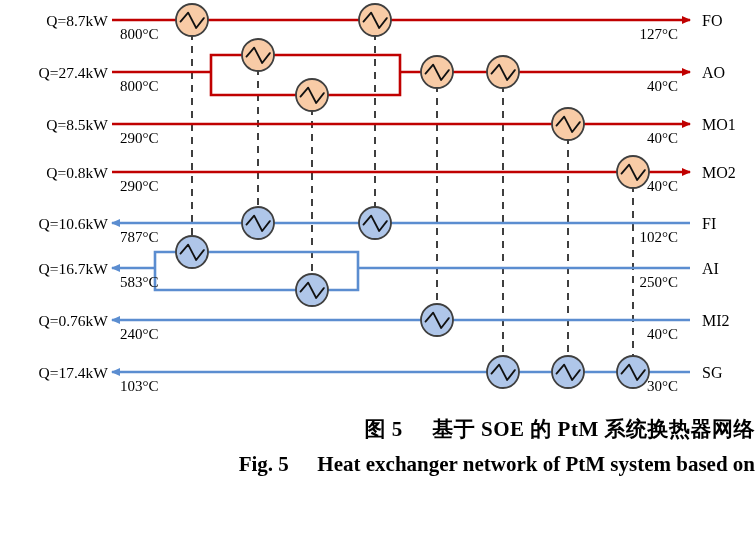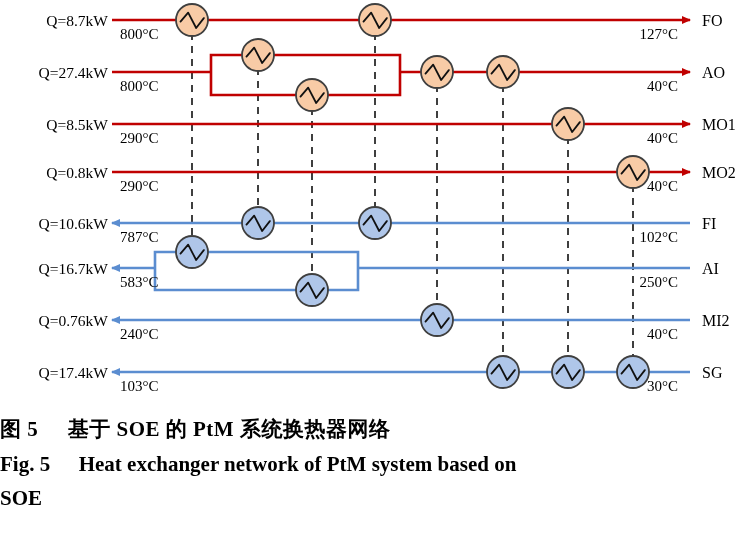--- a/index.html
+++ b/index.html
@@ -1,20 +1,20 @@
 <!DOCTYPE html>
 <html><head>
 <meta charset="utf-8">
 <style>
   html,body{margin:0;padding:0;background:#fff;}
   body{width:755px;height:550px;overflow:hidden;
        font-family:"Liberation Serif","DejaVu Serif",serif;}
   #root{position:relative;width:755px;height:404px;}
   #diagram{position:absolute;left:0;top:0;width:755px;height:410px;}
-  .cap{position:absolute;left:0;width:755px;text-align:left;
+  .cap{position:absolute;left:0;width:755px;text-align:right;
        font-family:"Liberation Serif","DejaVu Serif",serif;
        font-weight:bold;color:#000;}
   #cap-cn{top:415px;font-size:21px;letter-spacing:.5px;}
   #cap-en1{top:452px;font-size:21px;}
   #cap-en2{top:486px;font-size:21px;}
   .cap-gap{display:inline-block;width:18px;}
   svg text{font-family:"Liberation Serif","DejaVu Serif",serif;fill:#000;}
   .q-lab{font-size:15.5px;}
   .t-lab{font-size:15px;}
   .s-lab{font-size:16px;}
@@ -167,15 +167,14 @@
   <div class="cap" id="cap-cn">
     <span>图 5</span>
     <span class="cap-gap"></span>
     <span>基于 SOE 的 PtM 系统换热器网络</span>
   </div>
   <div class="cap" id="cap-en1">
     <span>Fig. 5</span>
     <span class="cap-gap"></span>
     <span>Heat exchanger network of PtM system based on</span>
   </div>
-  <div class="cap" id="cap-en2">SOE</div>
 
 </div>
 
 </body></html>

